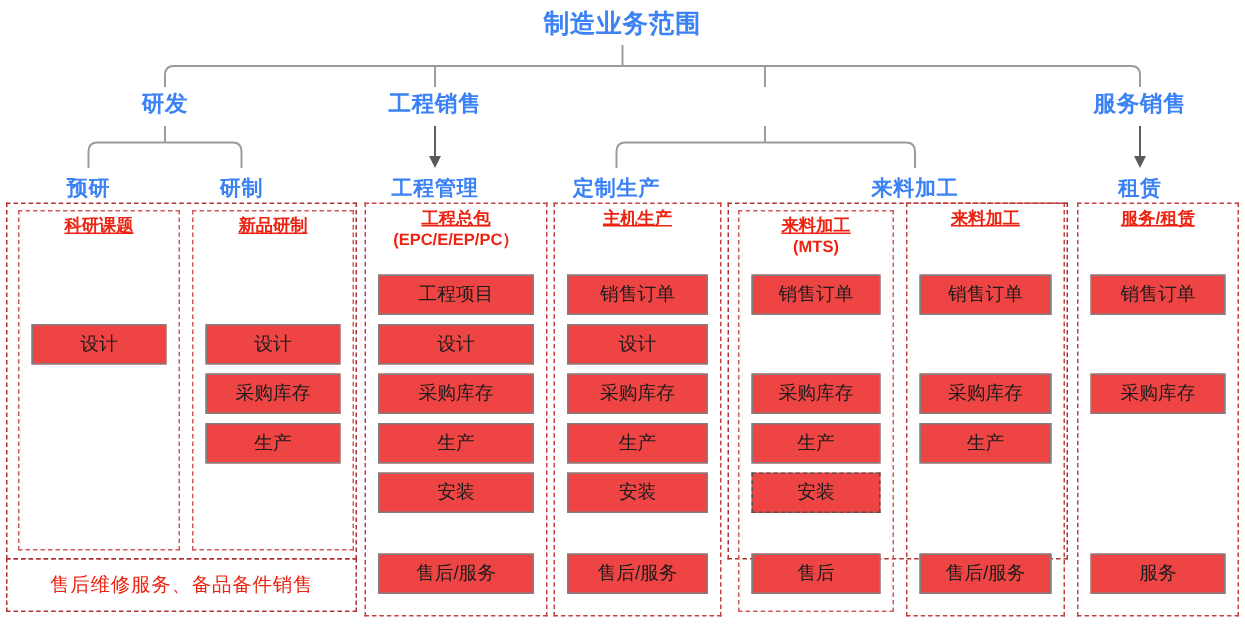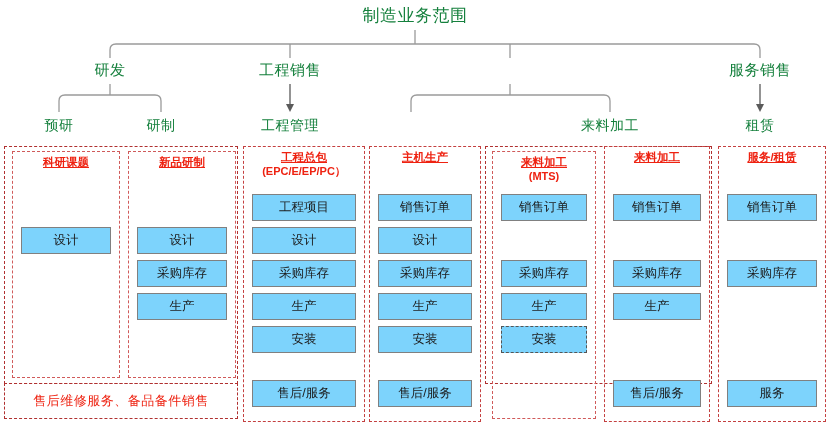--- a/index.html
+++ b/index.html
@@ -21,22 +21,22 @@
   
   #tree-svg {
     position: absolute;
     left: 0;
     top: 0;
     width: 830px;
     height: 150px;
   }
   .tree-label {
     position: absolute;
-    color: #15803d;
-    font-weight: normal;
+    color: #3b82f6;
+    font-weight: bold;
     text-align: center;
     white-space: nowrap;
     letter-spacing: 0.5px;
   }
   .tree-root {
     font-size: 17px;
     line-height: 20px;
   }
   .tree-l1 {
     font-size: 15px;
@@ -45,21 +45,21 @@
   .tree-l2 {
     font-size: 14px;
     line-height: 17px;
     text-align: center;
   }
 
   
   #matrix {
     position: absolute;
     left: 0;
-    top: 143px;
+    top: 132px;
     width: 707px;
     height: 276px;
   }
 
   .grp {
     position: absolute;
     border: 1.6px dashed #b03030;
     box-sizing: border-box;
   }
   .col {
@@ -91,21 +91,21 @@
   }
   .col-head .head-sub {
     display: block;
     font-size: 11px;
   }
 
   .cell {
     position: absolute;
     box-sizing: border-box;
     border: 1.4px solid #808080;
-    background: #7dd3fc;
+    background: #ef4444;
     color: #1c1c1c;
     font-size: 12.5px;
     line-height: 1;
     display: flex;
     align-items: center;
     justify-content: center;
     white-space: nowrap;
   }
   .cell.dashed {
     border: 1.4px dashed #555555;
@@ -164,20 +164,21 @@
 
   <div class="tree-label tree-root" style="left:330px; top:6px; width:170px;">制造业务范围</div>
 
   <div class="tree-label tree-l1" style="left:50px; top:61px; width:120px;">研发</div>
   <div class="tree-label tree-l1" style="left:230px; top:61px; width:120px;">工程销售</div>
   <div class="tree-label tree-l1" style="left:700px; top:61px; width:120px;">服务销售</div>
 
   <div class="tree-label tree-l2" style="left:0px; top:117px; width:118px;">预研</div>
   <div class="tree-label tree-l2" style="left:102px; top:117px; width:118px;">研制</div>
   <div class="tree-label tree-l2" style="left:230px; top:117px; width:120px;">工程管理</div>
+  <div class="tree-label tree-l2" style="left:352px; top:117px; width:118px;">定制生产</div>
   <div class="tree-label tree-l2" style="left:551px; top:117px; width:118px;">来料加工</div>
   <div class="tree-label tree-l2" style="left:700px; top:117px; width:120px;">租赁</div>
 
   <div id="matrix">
       <div class="grp" style="left: 4px; top: 3px; width: 234px; height: 238px;"></div>
       <div class="grp" style="left: 485px; top: 3px; width: 227px; height: 238px;"></div>
       <div class="col-inner" style="left: 12px; top: 8px; width: 108px; height: 227px;">
         <div class="col-head">
           <span class="head-main">科研课题</span>
         </div>
@@ -217,20 +218,21 @@
       <div class="col-inner" style="left: 492px; top: 8px; width: 104px; height: 268px;">
         <div class="col-head">
           <span class="head-main">来料加工</span>
           <span class="head-sub">(MTS)</span>
         </div>
       </div>
       <div class="cell" style="left: 501px; top: 51px; width: 86px; height: 27px;">销售订单</div>
       <div class="cell" style="left: 501px; top: 117px; width: 86px; height: 27px;">采购库存</div>
       <div class="cell" style="left: 501px; top: 150px; width: 86px; height: 27px;">生产</div>
       <div class="cell dashed" style="left: 501px; top: 183px; width: 86px; height: 27px;">安装</div>
+      <div class="cell" style="left: 501px; top: 237px; width: 86px; height: 27px;">售后</div>
       <div class="col" style="left: 604px; top: 3px; width: 106px; height: 276px;">
         <div class="col-head">
           <span class="head-main">来料加工</span>
         </div>
       </div>
       <div class="cell" style="left: 613px; top: 51px; width: 88px; height: 27px;">销售订单</div>
       <div class="cell" style="left: 613px; top: 117px; width: 88px; height: 27px;">采购库存</div>
       <div class="cell" style="left: 613px; top: 150px; width: 88px; height: 27px;">生产</div>
       <div class="cell" style="left: 613px; top: 237px; width: 88px; height: 27px;">售后/服务</div>
       <div class="col" style="left: 718px; top: 3px; width: 108px; height: 276px;">

